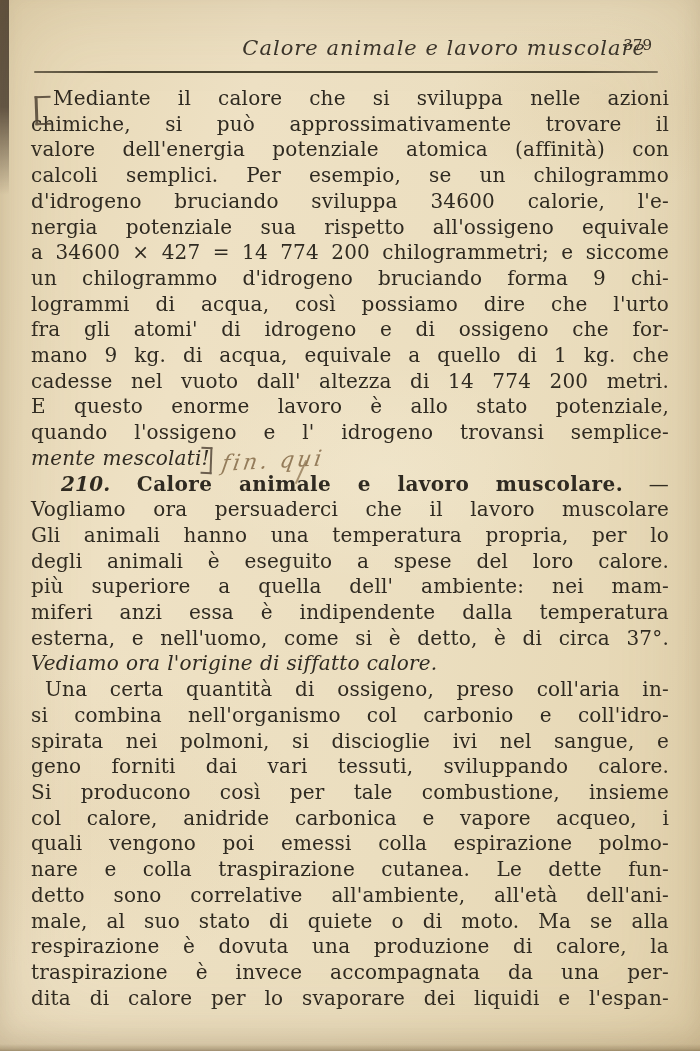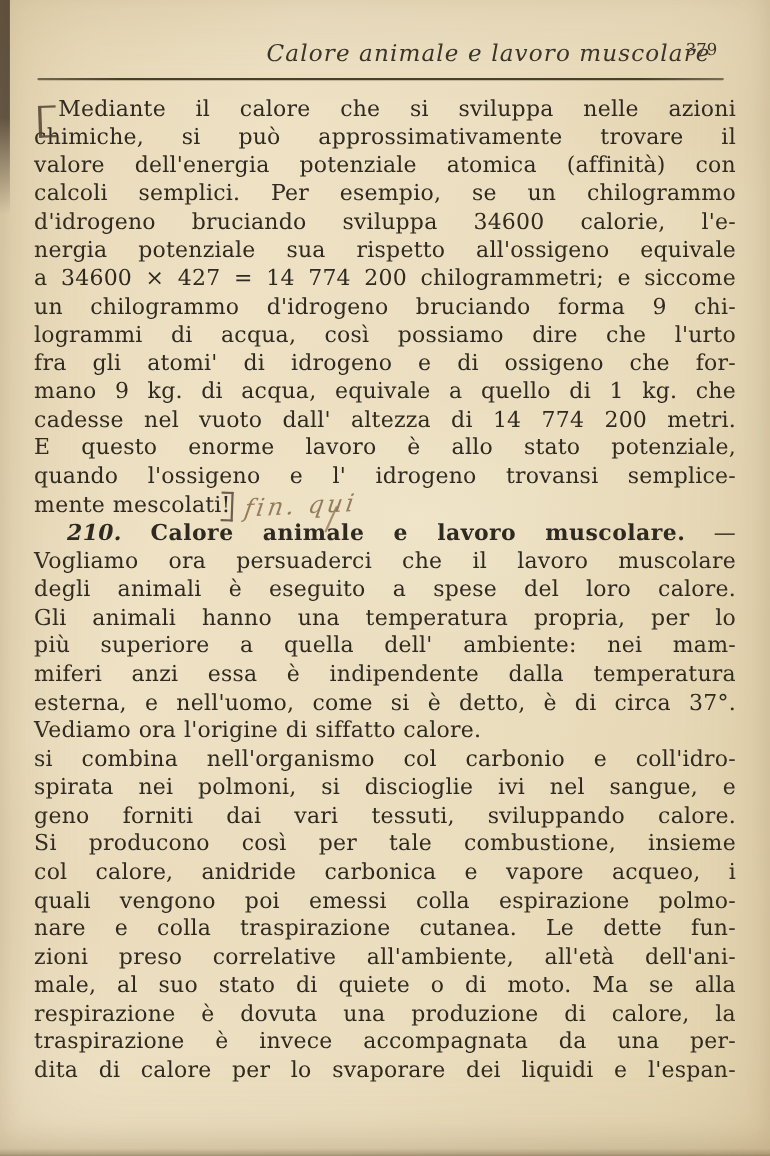--- a/index.html
+++ b/index.html
@@ -39,21 +39,21 @@
   .header-rule{position:absolute;left:34px;top:71px;width:624px;height:2px;
     background:linear-gradient(to right,rgba(71,64,47,.75),var(--rule) 12%,var(--rule) 88%,rgba(71,64,47,.7));
     border-radius:1px;}
 
   
   .page-body{position:absolute;left:31px;top:86px;width:638px;font-size:20px;line-height:25.7px;}
   .line{
     text-align:justify;text-align-last:justify;
     white-space:nowrap;letter-spacing:.2px;word-spacing:.5px;
   }
-  .line.end{text-align-last:left;}
+  .line.end{text-align-last:left;font-style:italic;}
   .para-0 .first{padding-left:22px;}
   .para-1 .first{padding-left:30px;}
   .para-2 .first{padding-left:14px;}
   .seg-italic{font-style:italic;font-weight:bold;}
   .seg-bold{font-weight:bold;letter-spacing:.4px;}
   .seg-normal{font-style:normal;}
 
   
   .open-bracket{
     position:absolute;left:35px;top:96px;width:13px;height:25px;
@@ -101,36 +101,37 @@
         <div class="line">fra gli atomi' di idrogeno e di ossigeno che for-</div>
         <div class="line">mano 9 kg. di acqua, equivale a quello di 1 kg. che</div>
         <div class="line">cadesse nel vuoto dall' altezza di 14 774 200 metri.</div>
         <div class="line">E questo enorme lavoro è allo stato potenziale,</div>
         <div class="line">quando l'ossigeno e l' idrogeno trovansi semplice-</div>
         <div class="line end">mente mescolati!</div>
       </div>
       <div class="para para-1">
         <div class="line first"><span class="seg-italic">210. </span><span class="seg-bold">Calore animale e lavoro muscolare.</span><span class="seg-normal"> —</span></div>
         <div class="line">Vogliamo ora persuaderci che il lavoro muscolare</div>
+        <div class="line">Gli animali hanno una temperatura propria, per lo</div>
         <div class="line">degli animali è eseguito a spese del loro calore.</div>
-        <div class="line">Gli animali hanno una temperatura propria, per lo</div>
         <div class="line">più superiore a quella dell' ambiente: nei mam-</div>
         <div class="line">miferi anzi essa è indipendente dalla temperatura</div>
         <div class="line">esterna, e nell'uomo, come si è detto, è di circa 37°.</div>
         <div class="line end">Vediamo ora l'origine di siffatto calore.</div>
       </div>
       <div class="para para-2">
+        <div class="line first">Una certa quantità di ossigeno, preso coll'aria in-</div>
         <div class="line">si combina nell'organismo col carbonio e coll'idro-</div>
         <div class="line">spirata nei polmoni, si discioglie ivi nel sangue, e</div>
         <div class="line">geno forniti dai vari tessuti, sviluppando calore.</div>
         <div class="line">Si producono così per tale combustione, insieme</div>
         <div class="line">col calore, anidride carbonica e vapore acqueo, i</div>
         <div class="line">quali vengono poi emessi colla espirazione polmo-</div>
         <div class="line">nare e colla traspirazione cutanea. Le dette fun-</div>
-        <div class="line">zioni preso correlative all'ambiente, all'età dell'ani-</div>
+        <div class="line">detto sono correlative all'ambiente, all'età dell'ani-</div>
         <div class="line">male, al suo stato di quiete o di moto. Ma se alla</div>
         <div class="line">respirazione è dovuta una produzione di calore, la</div>
         <div class="line">traspirazione è invece accompagnata da una per-</div>
         <div class="line">dita di calore per lo svaporare dei liquidi e l'espan-</div>
       </div>
     </div>
 
   <div class="open-bracket"></div>
 
   <div class="annotation">

